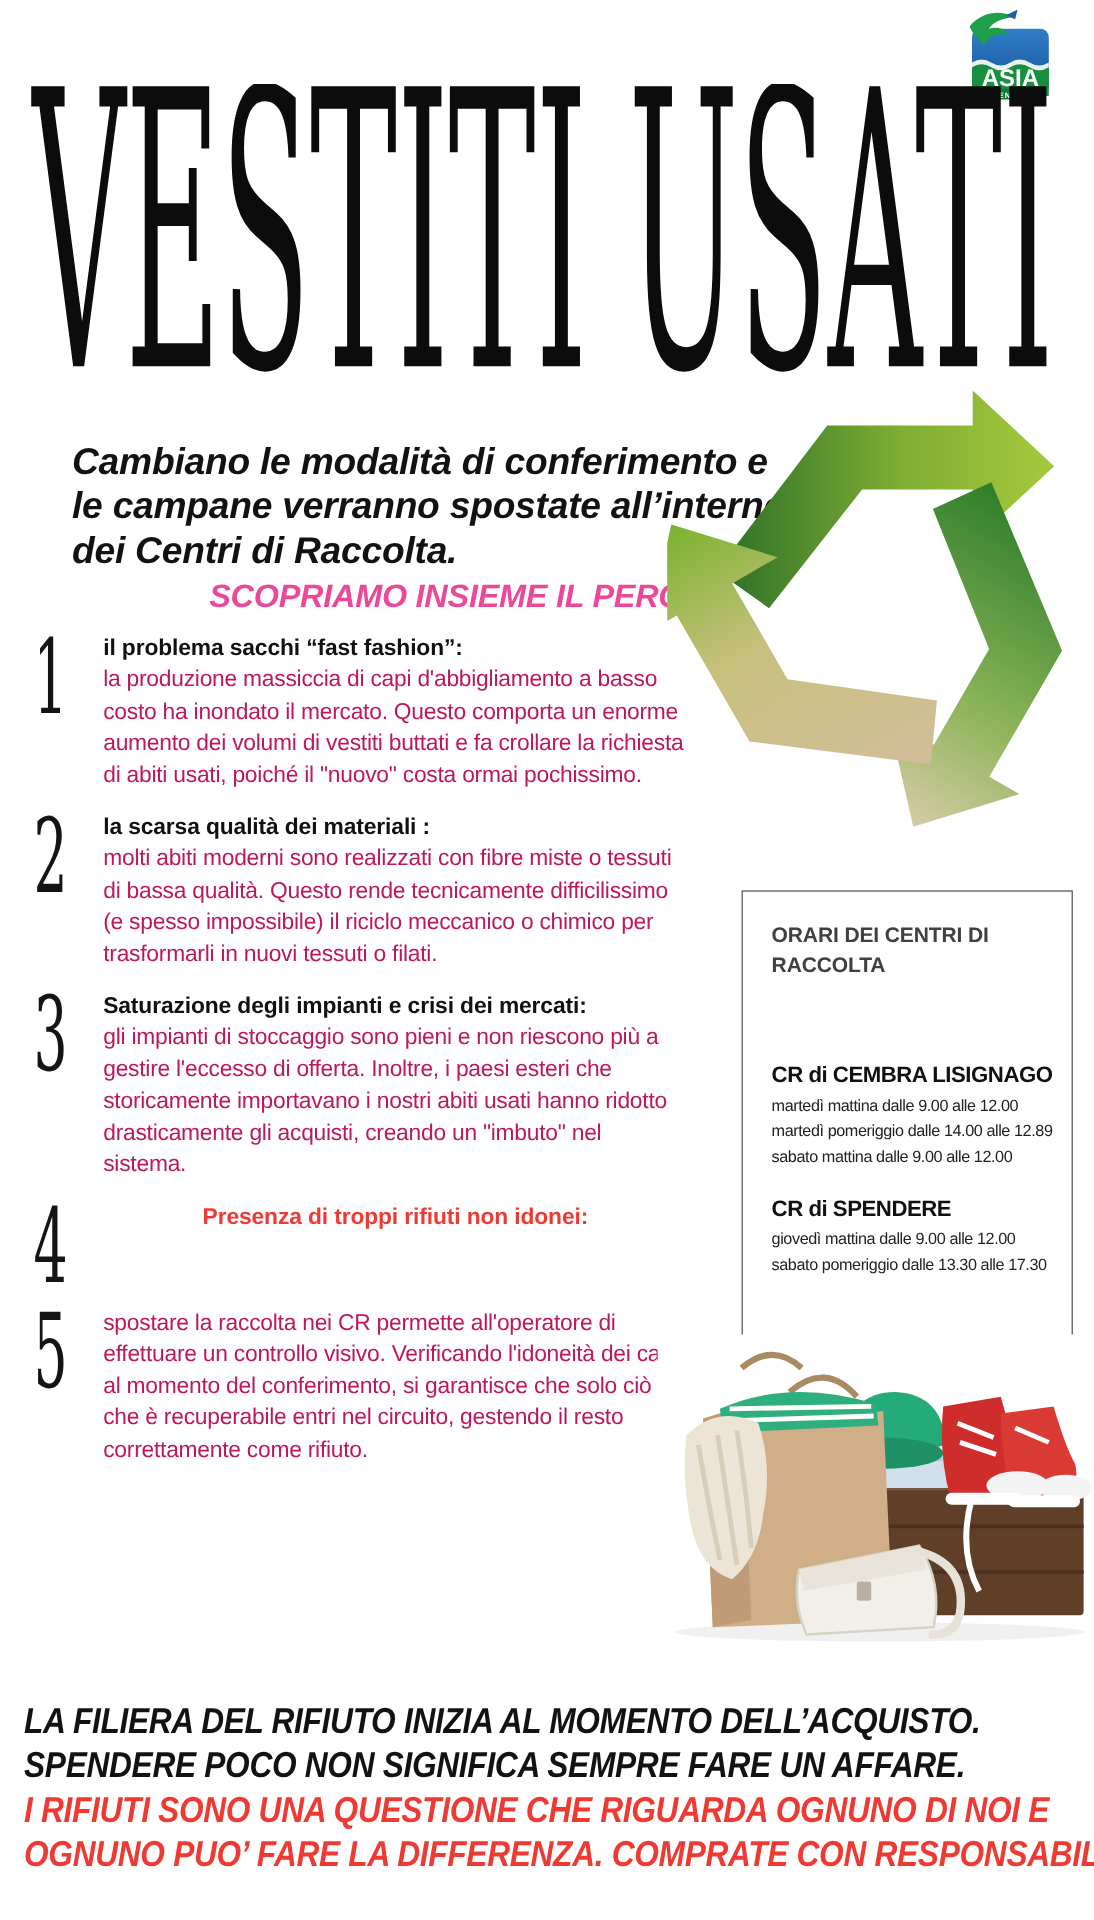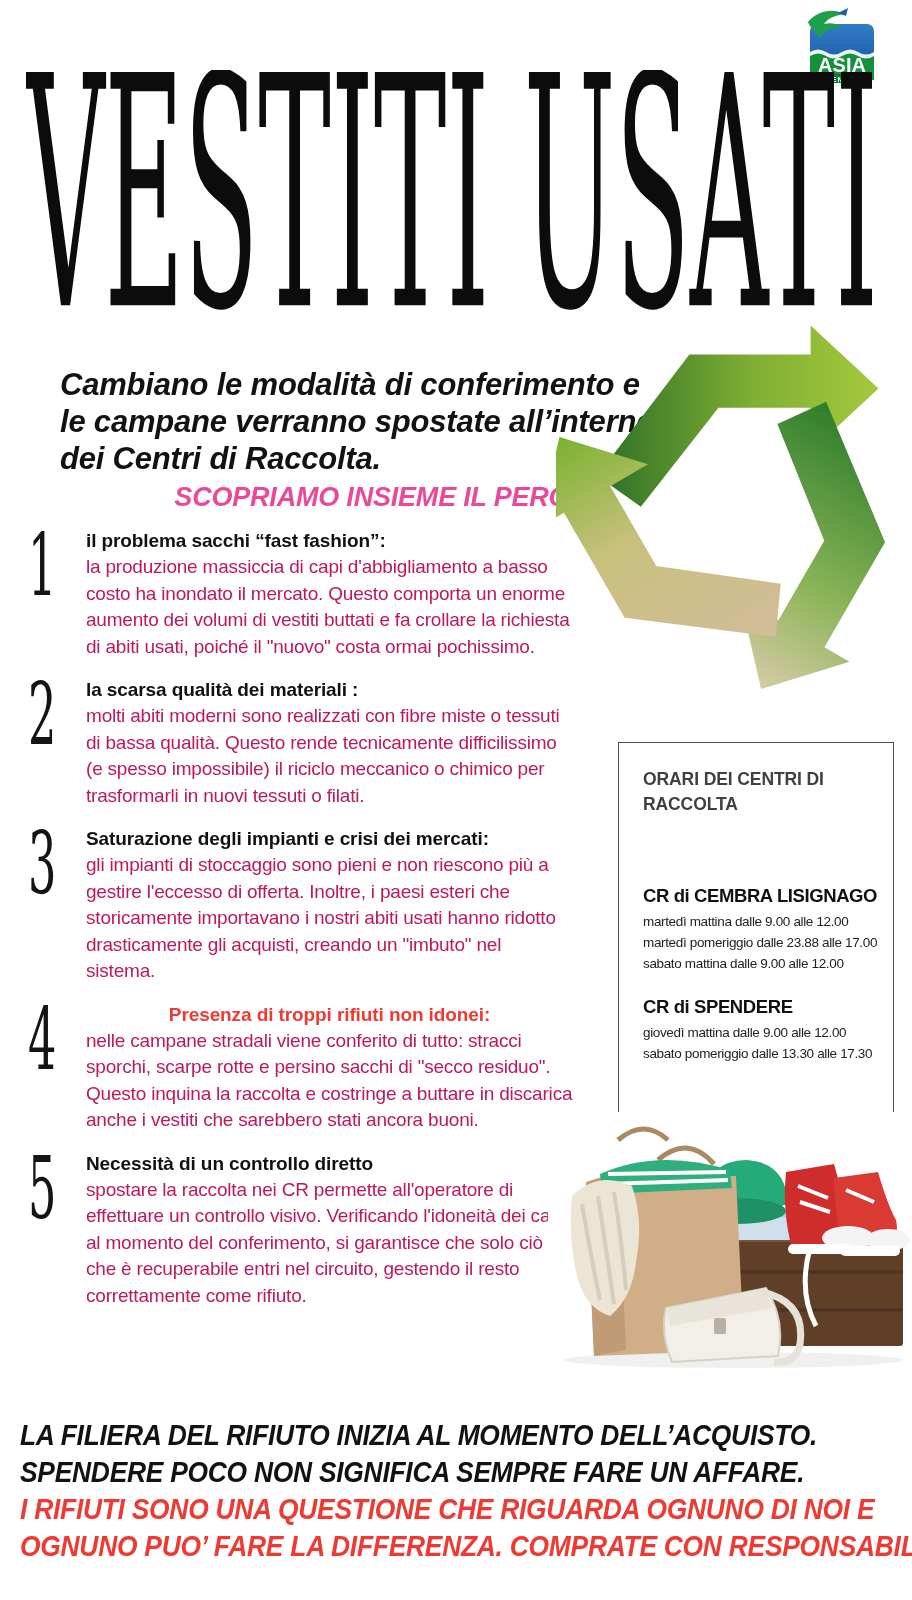--- a/index.html
+++ b/index.html
@@ -154,38 +154,36 @@
       <div class="item-num">3</div>
       <div class="item-content">
         <div class="item-heading">Saturazione degli impianti e crisi dei mercati:</div>
         <div class="item-body">gli impianti di stoccaggio sono pieni e non riescono più a gestire l'eccesso di offerta. Inoltre, i paesi esteri che storicamente importavano i nostri abiti usati hanno ridotto drasticamente gli acquisti, creando un "imbuto" nel sistema.</div>
       </div>
     </div>
     <div class="item">
       <div class="item-num">4</div>
       <div class="item-content">
         <div class="item-heading red">Presenza di troppi rifiuti non idonei:</div>
-        <div class="item-body">nelle campane stradali viene conferito di tutto: stracci sporchi, scarpe rotte e persino sacchi di "secco residuo". Questo inquina la raccolta e costringe a buttare in discarica anche i vestiti che sarebbero stati ancora buoni.</div>
       </div>
     </div>
     <div class="item">
       <div class="item-num">5</div>
       <div class="item-content">
-        <div class="item-heading">Necessità di un controllo diretto</div>
         <div class="item-body">spostare la raccolta nei CR permette all'operatore di effettuare un controllo visivo. Verificando l'idoneità dei capi al momento del conferimento, si garantisce che solo ciò che è recuperabile entri nel circuito, gestendo il resto correttamente come rifiuto.</div>
       </div>
     </div>
   </div>
 
   <div class="orari-box">
     <div class="orari-title">ORARI DEI CENTRI DI RACCOLTA</div>
     <div class="cr-section">
       <div class="cr-name">CR di CEMBRA LISIGNAGO</div>
       <div class="cr-line">martedì mattina dalle 9.00 alle 12.00</div>
-      <div class="cr-line">martedì pomeriggio dalle 23.88 alle 17.00</div>
+      <div class="cr-line">martedì pomeriggio dalle 14.00 alle 12.89</div>
       <div class="cr-line">sabato mattina dalle 9.00 alle 12.00</div>
     </div>
     <div class="cr-section">
       <div class="cr-name">CR di SPENDERE</div>
       <div class="cr-line">giovedì mattina dalle 9.00 alle 12.00</div>
       <div class="cr-line">sabato pomeriggio dalle 13.30 alle 17.30</div>
     </div>
   </div>
 
   <div class="photo">

